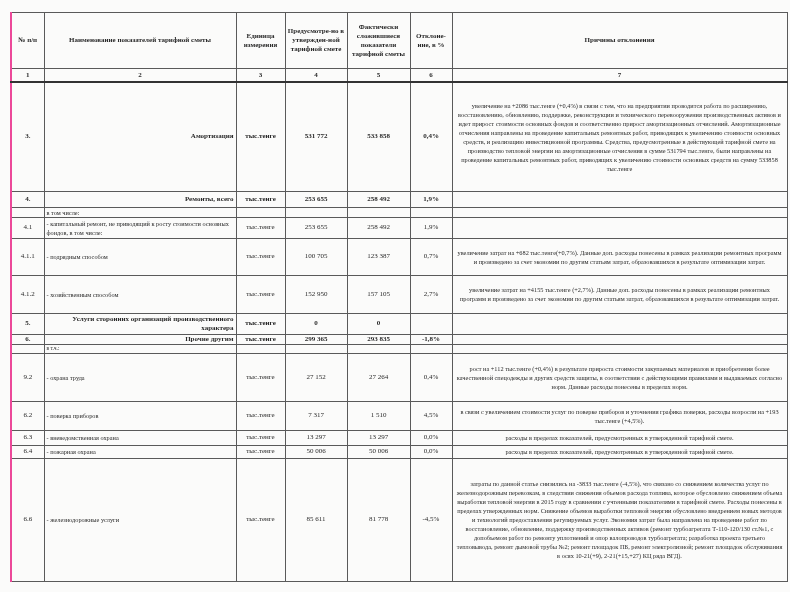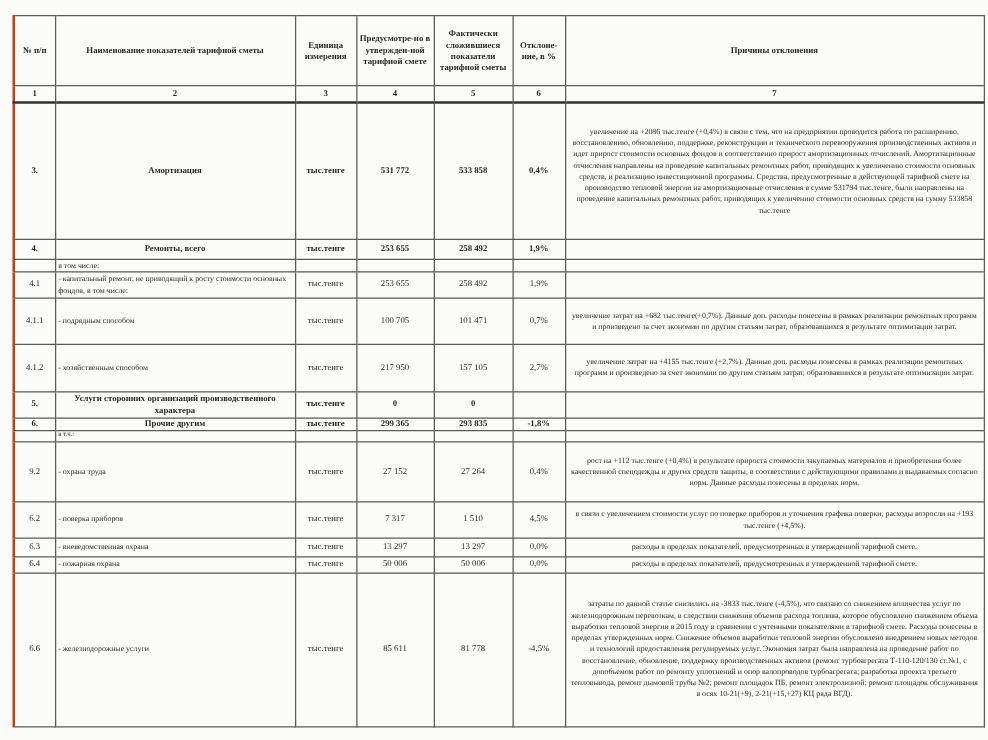--- a/index.html
+++ b/index.html
@@ -4,23 +4,23 @@
 <style>
   html,body{margin:0;padding:0;background:#fbfbfa;}
   body{width:790px;height:592px;overflow:hidden;position:relative;font-family:"Liberation Serif","DejaVu Serif",serif;color:#2a2a2a;}
   table{position:absolute;left:10px;top:12px;border-collapse:collapse;table-layout:fixed;width:776px;}
   td{border:1px solid #5a5a5a;padding:0 2px;font-size:7px;line-height:9px;vertical-align:middle;overflow:hidden;}
   .hdr td{font-weight:bold;text-align:center;font-size:7px;line-height:9px;}
   .nums td{font-weight:bold;text-align:center;height:12px;border-bottom:2px solid #333;}
   .c{text-align:center;}
   .b{font-weight:bold;}
   .reason{text-align:center;font-size:6.3px;line-height:9px;padding:0 3px;}
-  .name{text-align:center;margin-top:37px;}
+  .name{text-align:right;margin-top:37px;}
   .sub{font-size:6.3px;text-align:left;}
-  .outer{border-left:2px solid #c2410c;}
+  .outer{border-left:2px solid #ec4899;}
 </style>
 </head>
 <body>
 
 <table>
   <colgroup>
     <col style="width:33px">
       <col style="width:192px">
       <col style="width:49px">
       <col style="width:62px">
@@ -86,30 +86,30 @@
     <td class="c">258 492</td>
     <td class="c">1,9%</td>
     <td class="reason"></td>
   </tr>
 
   <tr style="height:37px">
     <td class="c outer">4.1.1</td>
     <td class="sub">- подрядным способом</td>
     <td class="c">тыс.тенге</td>
     <td class="c">100 705</td>
-    <td class="c">101 471</td>
+    <td class="c">123 387</td>
     <td class="c">0,7%</td>
     <td class="reason">увеличение затрат на +682 тыс.тенге(+0,7%). Данные доп. расходы понесены в рамках реализации ремонтных программ и произведено за счет экономии по другим статьям затрат, образовавшихся в результате оптимизации затрат.</td>
   </tr>
 
   <tr style="height:38px">
     <td class="c outer">4.1.2</td>
     <td class="sub">- хозяйственным способом</td>
     <td class="c">тыс.тенге</td>
-    <td class="c">217 950</td>
+    <td class="c">152 950</td>
     <td class="c">157 105</td>
     <td class="c">2,7%</td>
     <td class="reason">увеличение затрат на +4155 тыс.тенге (+2,7%). Данные доп. расходы понесены в рамках реализации ремонтных программ и произведено за счет экономии по другим статьям затрат, образовавшихся в результате оптимизации затрат.</td>
   </tr>
 
   <tr style="height:21px">
     <td class="c b outer">5.</td>
     <td class="name b">Услуги сторонних организаций производственного характера</td>
     <td class="c b">тыс.тенге</td>
     <td class="c b">0</td>

